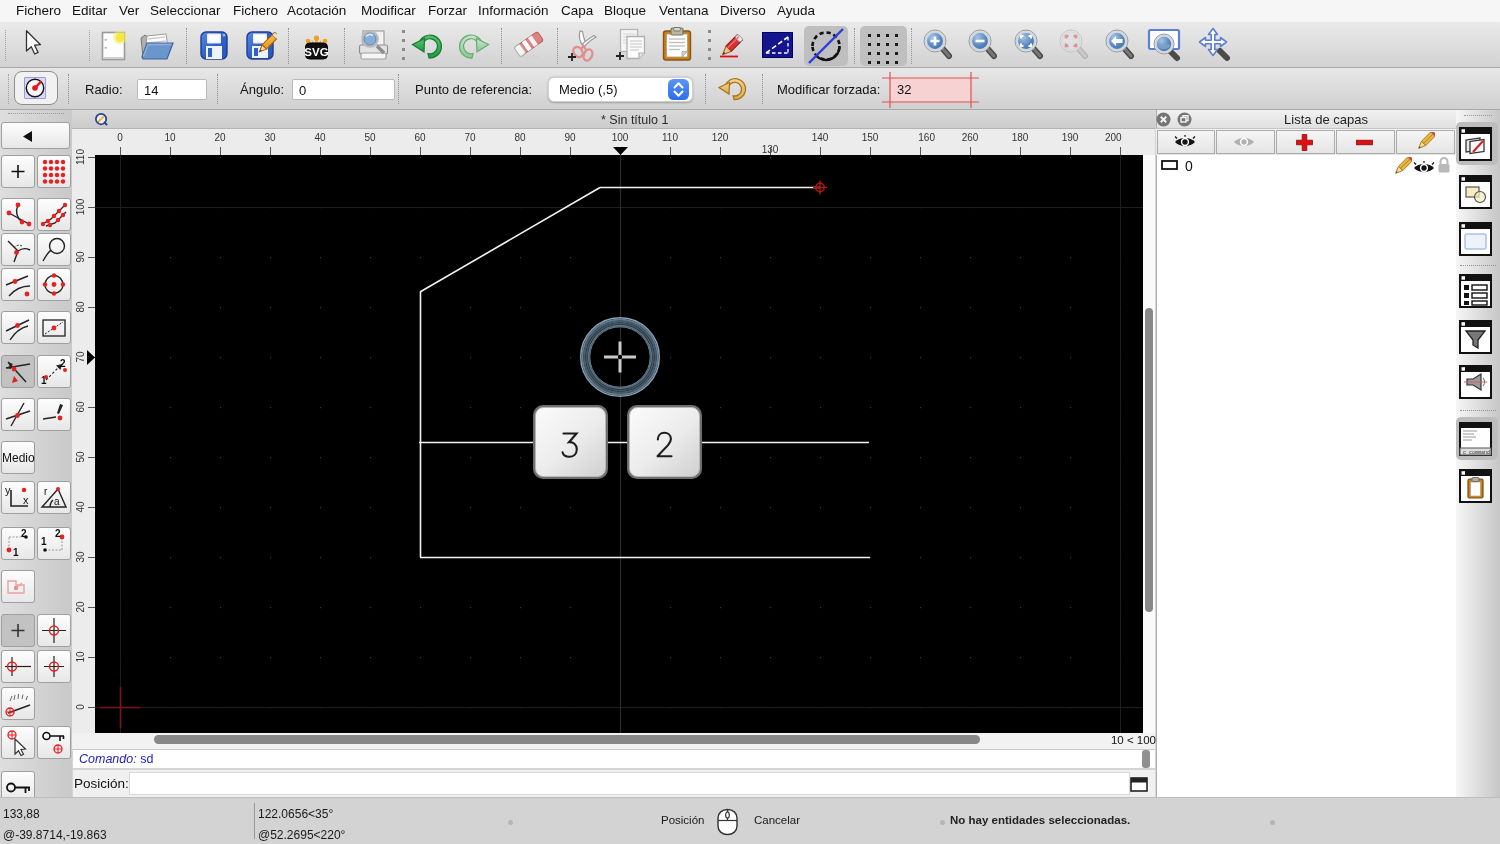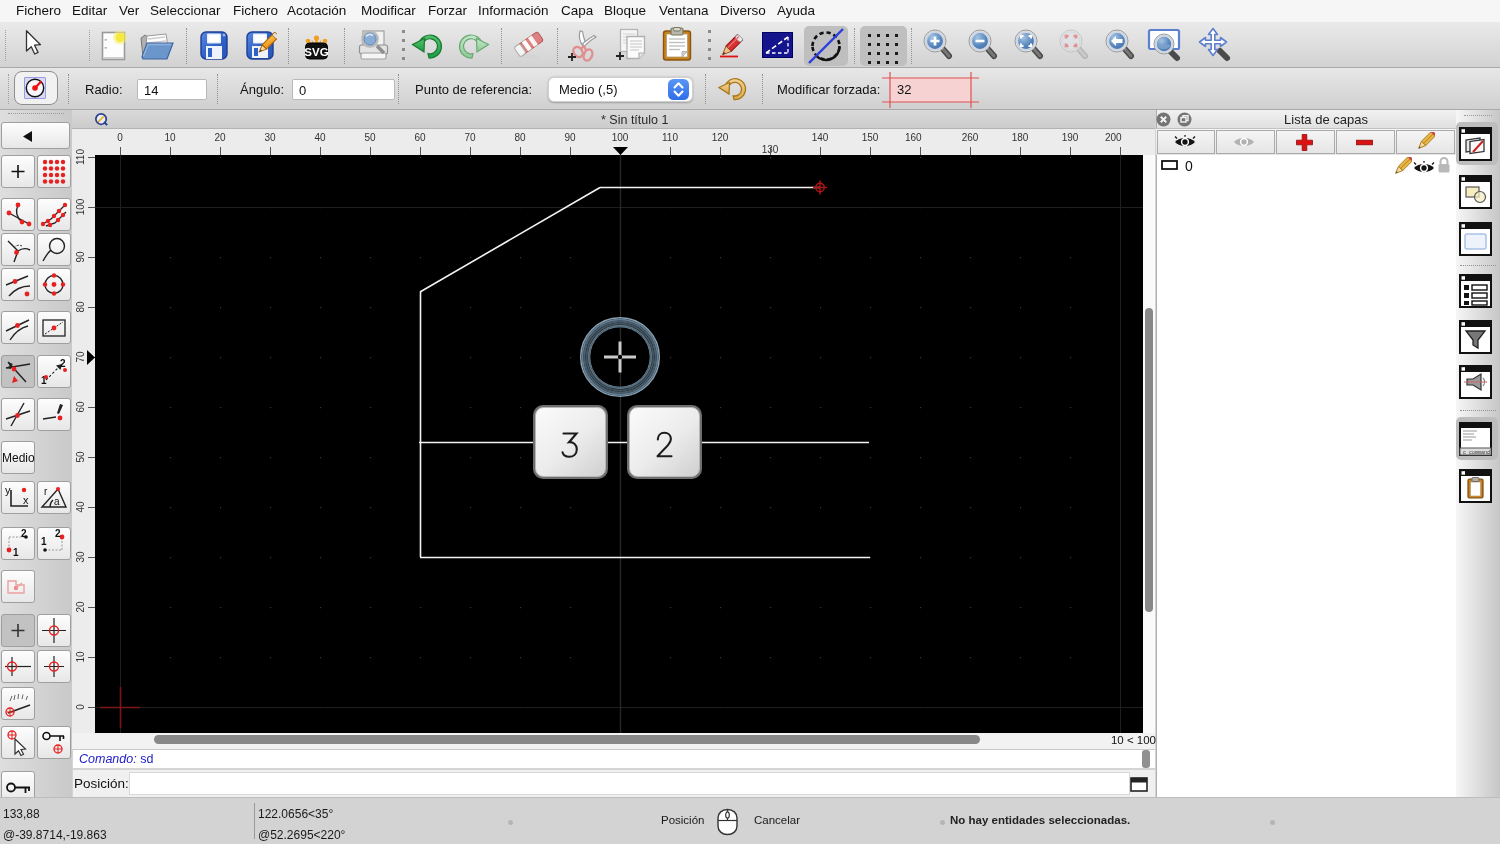--- a/index.html
+++ b/index.html
@@ -682,21 +682,21 @@
     <div class="rnum" style="left:560px;top:3px;width:30px;text-align:center">110</div>
     <div class="abs" style="left:575px;top:18px;width:1px;height:8px;background:#555"></div>
     <div class="rnum" style="left:610px;top:3px;width:30px;text-align:center">120</div>
     <div class="abs" style="left:625px;top:18px;width:1px;height:8px;background:#555"></div>
     <div class="rnum" style="left:660px;top:15px;width:30px;text-align:center">130</div>
     <div class="abs" style="left:675px;top:18px;width:1px;height:8px;background:#555"></div>
     <div class="rnum" style="left:710px;top:3px;width:30px;text-align:center">140</div>
     <div class="abs" style="left:725px;top:18px;width:1px;height:8px;background:#555"></div>
     <div class="rnum" style="left:760px;top:3px;width:30px;text-align:center">150</div>
     <div class="abs" style="left:775px;top:18px;width:1px;height:8px;background:#555"></div>
-    <div class="rnum" style="left:810px;top:3px;width:30px;text-align:left">160</div>
+    <div class="rnum" style="left:810px;top:3px;width:30px;text-align:right">160</div>
     <div class="abs" style="left:825px;top:18px;width:1px;height:8px;background:#555"></div>
     <div class="rnum" style="left:860px;top:3px;width:30px;text-align:center">260</div>
     <div class="abs" style="left:875px;top:18px;width:1px;height:8px;background:#555"></div>
     <div class="rnum" style="left:910px;top:3px;width:30px;text-align:center">180</div>
     <div class="abs" style="left:925px;top:18px;width:1px;height:8px;background:#555"></div>
     <div class="rnum" style="left:960px;top:3px;width:30px;text-align:center">190</div>
     <div class="abs" style="left:975px;top:18px;width:1px;height:8px;background:#555"></div>
     <div class="rnum" style="left:1010px;top:3px;width:30px;text-align:left">200</div>
     <div class="abs" style="left:1025px;top:18px;width:1px;height:8px;background:#555"></div>
     <svg class="abs" style="left:518px;top:18px" width="15" height="8">

